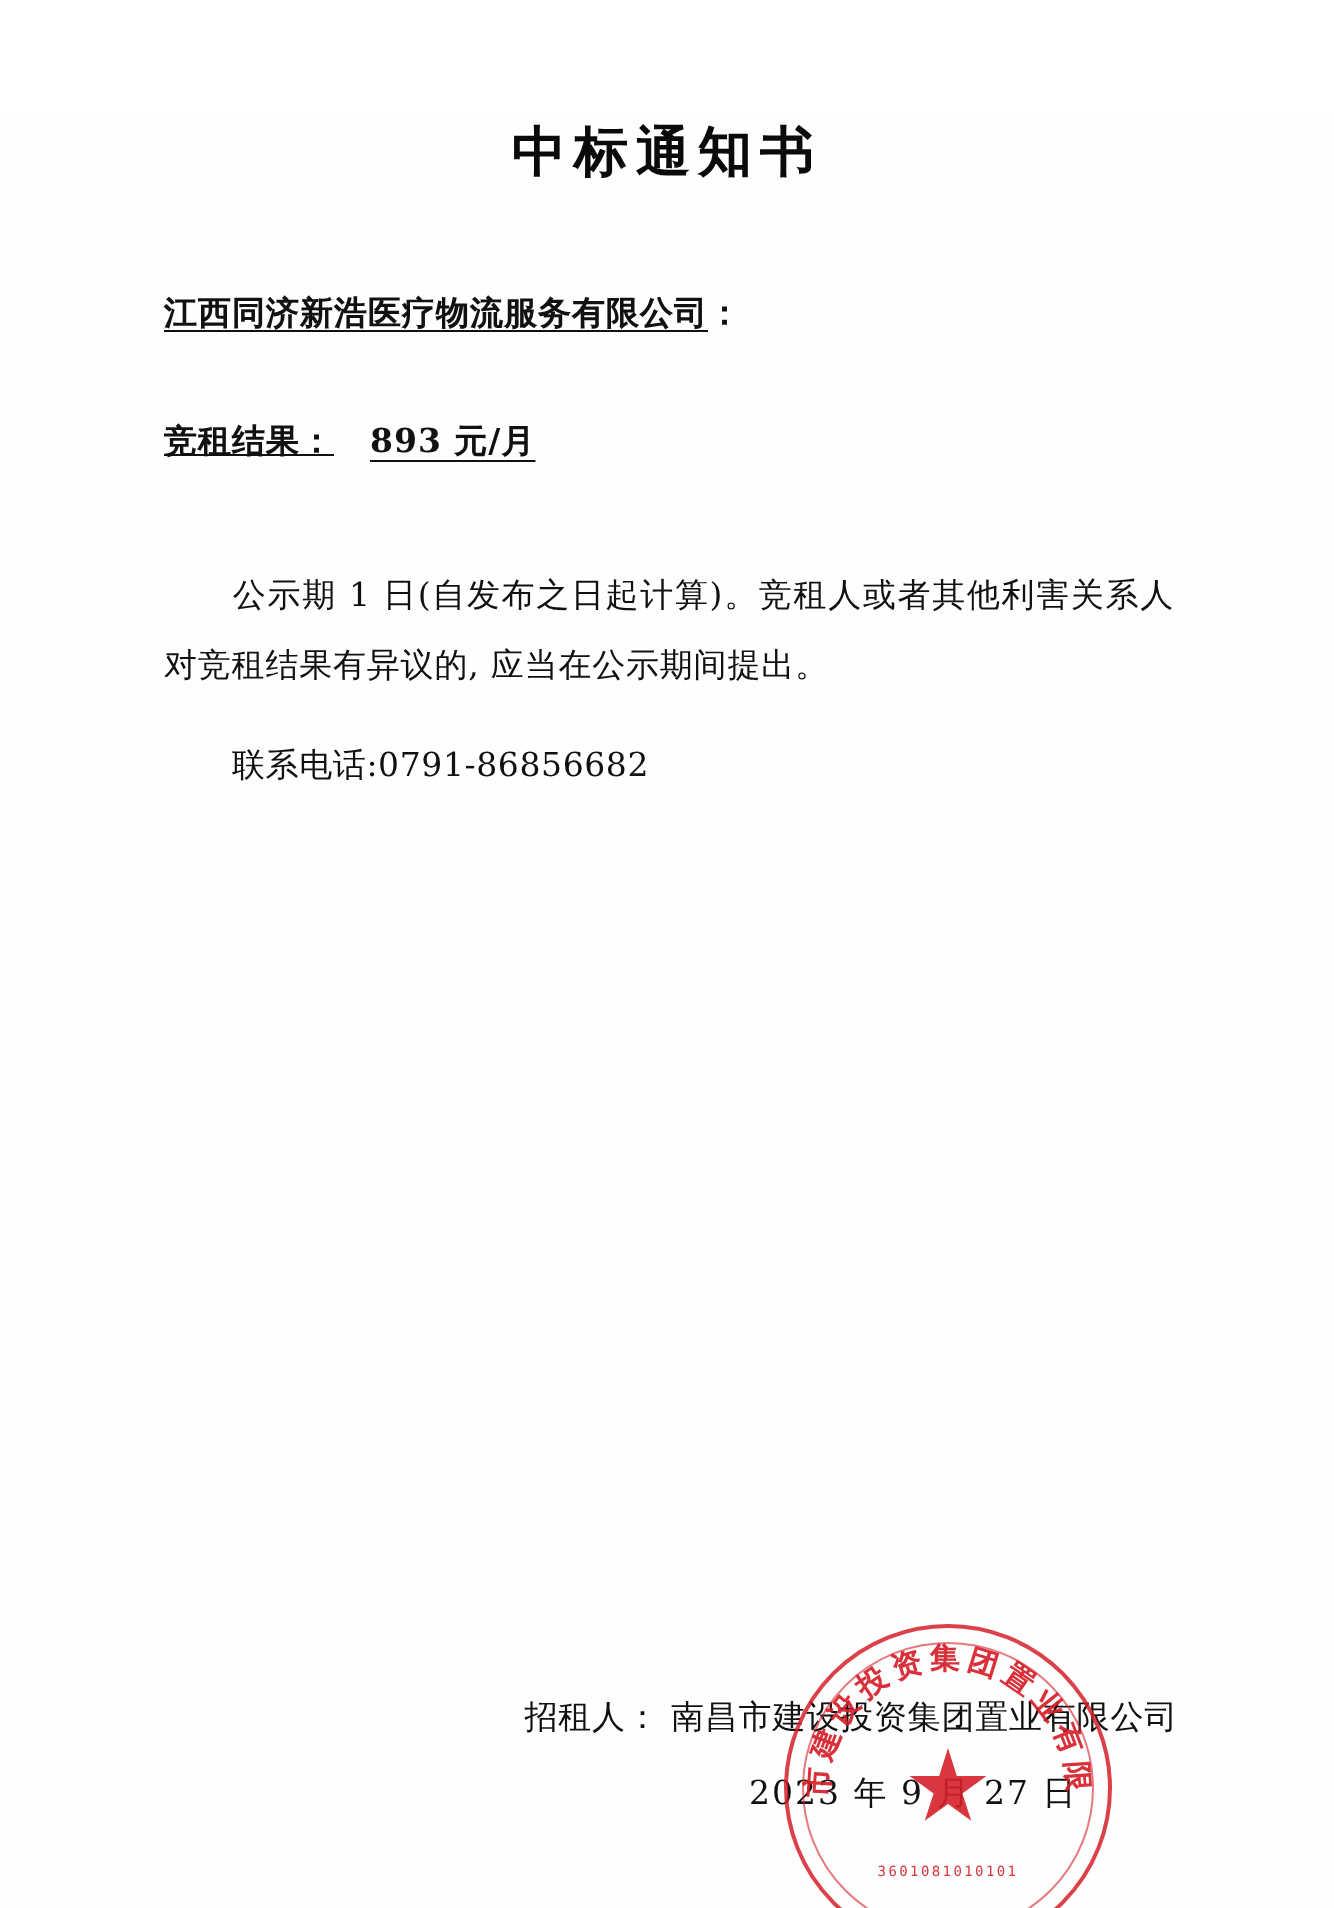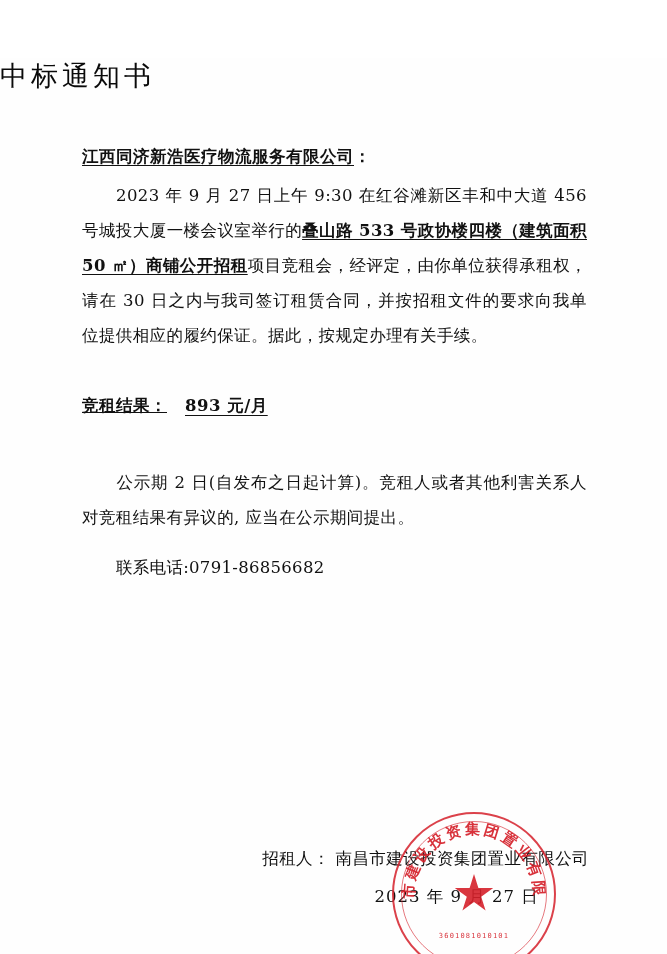--- a/index.html
+++ b/index.html
@@ -15,23 +15,23 @@
     color: #111111;
     overflow: hidden;
   }
   .page {
     position: relative;
     width: 667px;
     height: 954px;
     background: #fefefe;
   }
   .doc-title {
-    text-align: left;
+    text-align: center;
     font-size: 27px;
-    font-weight: normal;
+    font-weight: bold;
     letter-spacing: 4px;
     margin-top: 58px;
     font-family: "DejaVu Serif", "Liberation Serif", serif;
     color: #0a0a0a;
   }
   .body-block {
     margin: 0 80px 0 82px;
   }
   .addressee {
     margin-top: 52px;
@@ -160,30 +160,27 @@
 <div class="page">
 
   <div class="doc-title">中标通知书</div>
 
   <div class="body-block">
 
     <div class="addressee">
       <span class="u">江西同济新浩医疗物流服务有限公司</span><span>：</span>
     </div>
 
-    <div class="para">
-      <span class="indent"></span><span>2023 年 9 月 27 日上午 9:30 在红谷滩新区丰和中大道 456 号城投大厦一楼会议室举行的</span><span class="bold-u">叠山路 533 号政协楼四楼（建筑面积 50 ㎡）商铺公开招租</span><span>项目竞租会，经评定，由你单位获得承租权，请在 30 日之内与我司签订租赁合同，并按招租文件的要求向我单位提供相应的履约保证。据此，按规定办理有关手续。</span>
-    </div>
 
     <div class="result-line">
       <span>竞租结果：</span><span class="result-value">893 元/月</span>
     </div>
 
     <div class="para para2">
-      <span class="indent"></span><span>公示期 2 日(自发布之日起计算)。竞租人或者其他利害关系人对竞租结果有异议的, 应当在公示期间提出。</span>
+      <span class="indent"></span><span>公示期 1 日(自发布之日起计算)。竞租人或者其他利害关系人对竞租结果有异议的, 应当在公示期间提出。</span>
     </div>
 
 
     <div class="info-line">
       <span class="indent"></span><span>联系电话:0791-86856682</span>
     </div>
 
   </div>
 
   <div class="sign-block">

